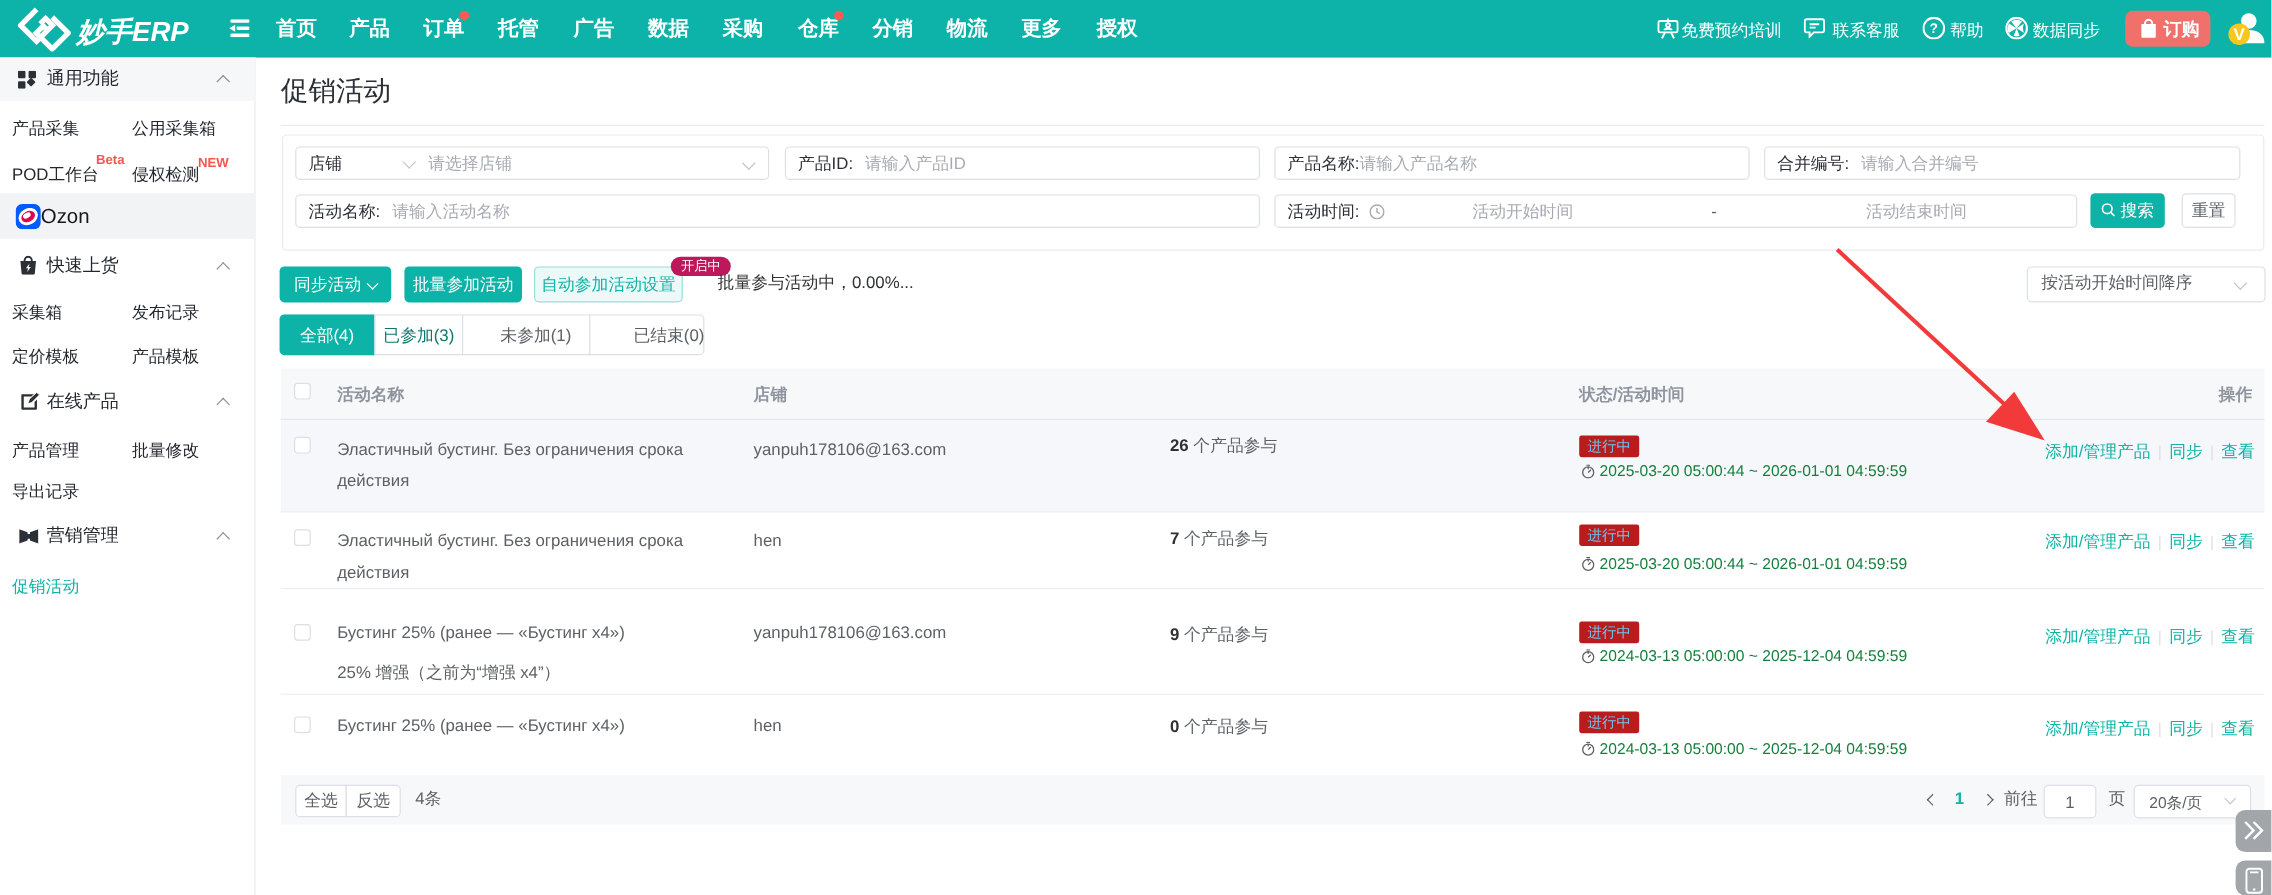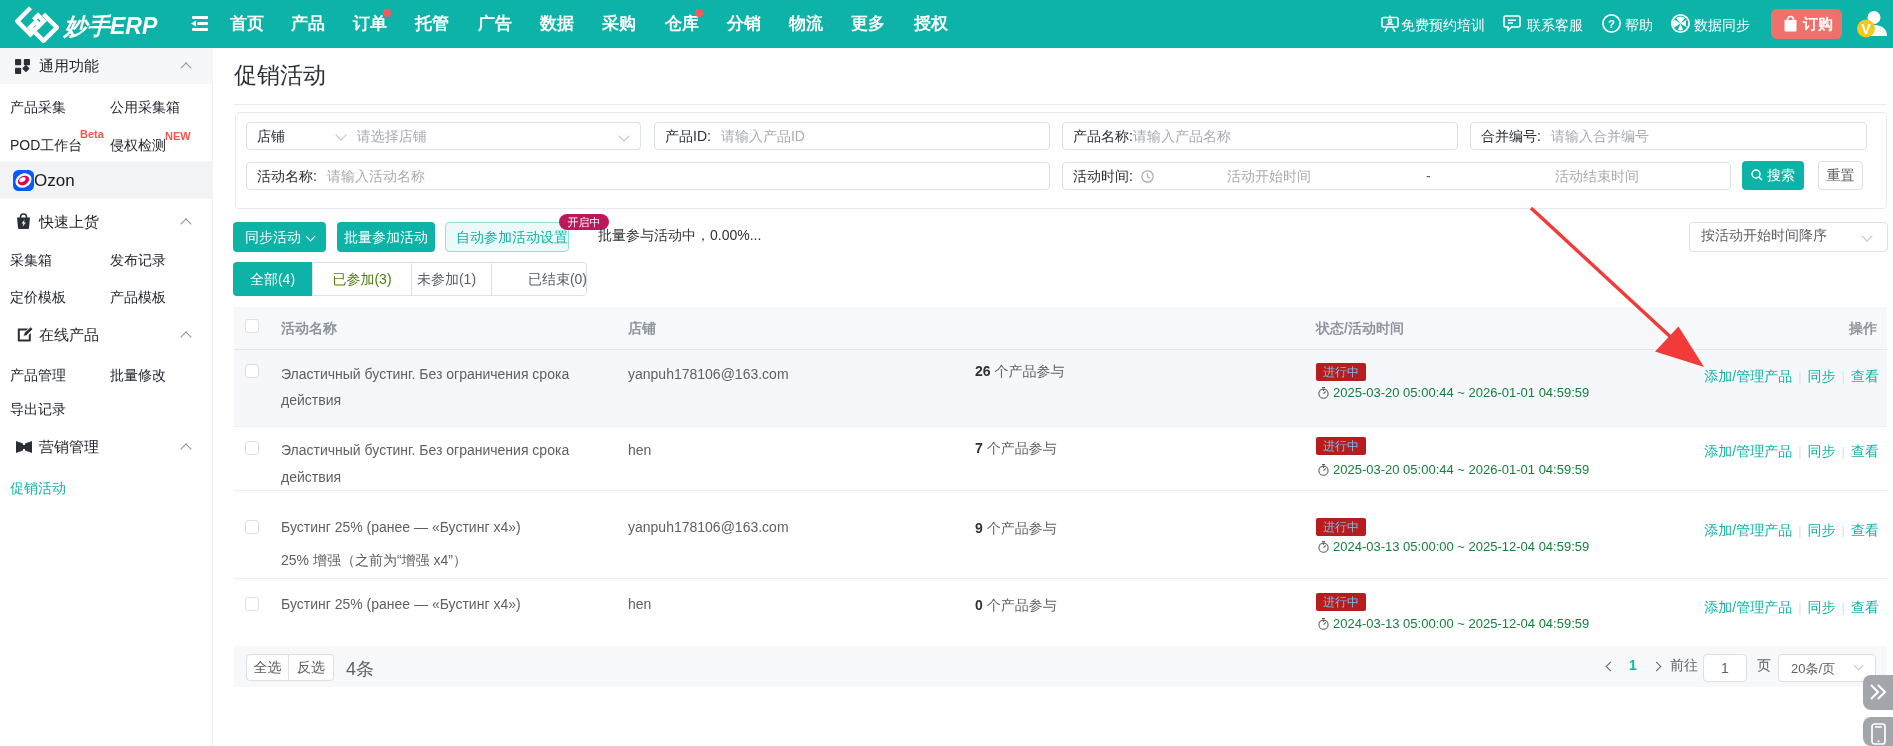--- a/index.html
+++ b/index.html
@@ -200,30 +200,30 @@
 <div class="abs ph" style="left:1555px;top:168px;font-size:14px">活动结束时间</div>
 <div class="tbtn" style="left:1742px;top:161px;width:62px;height:29px;line-height:29px">
   <svg style="vertical-align:-1px;margin-right:4px" width="12" height="12" viewBox="0 0 12 12">
       <circle cx="5" cy="5" r="4" fill="none" stroke="#fff" stroke-width="1.4"></circle>
       <path d="M8 8 L11 11" stroke="#fff" stroke-width="1.4"></path>
     </svg>搜索</div>
 <div class="wbtn" style="left:1818px;top:161px;width:45px;height:29px;line-height:27px">重置</div>
 
 <div class="tbtn" style="left:233px;top:222px;width:93px;height:30px;line-height:30px">同步活动 <span class="chev chevdn" style="border-color:#fff;width:7px;height:7px;margin-left:2px;margin-bottom:2px"></span></div>
 <div class="tbtn" style="left:337px;top:222px;width:98px;height:30px;line-height:30px">批量参加活动</div>
-<div class="abs" style="left:445px;top:222px;width:124px;height:30px;line-height:28px;background:#ebfaf8;border:1px solid #97ded6;border-radius:4px;color:#0fb3a7;font-size:14px;text-align:right">自动参加活动设置</div>
+<div class="abs" style="left:445px;top:222px;width:124px;height:30px;line-height:28px;background:#ebfaf8;border:1px solid #97ded6;border-radius:4px;color:#0fb3a7;font-size:14px;text-align:center">自动参加活动设置</div>
 <div class="abs" style="left:559px;top:214px;width:50px;height:16px;line-height:16px;background:#be185d;border-radius:8px;color:#fff;font-size:11px;text-align:center">开启中</div>
 <div class="abs" style="left:598px;top:227px;font-size:14px;color:#303133">批量参与活动中，0.00%...</div>
 <div class="abs" style="left:1689px;top:222px;width:199px;height:30px;border:1px solid #dcdfe6;border-radius:4px;background:#fff"></div>
 <div class="abs" style="left:1701px;top:227px;font-size:14px;color:#5d6166">按活动开始时间降序</div>
 <div class="chev chevdn abs" style="left:1863px;top:232px"></div>
 
 <div class="abs" style="left:233px;top:262px;width:354px;height:34px;border:1px solid #dcdfe6;border-radius:4px;background:#fff"></div>
 <div class="abs" style="left:233px;top:262px;width:79px;height:34px;line-height:34px;background:#0db3a6;border-radius:4px 0 0 4px;color:#fff;font-size:14px;text-align:center">全部(4)</div>
-<div class="abs" style="left:312px;top:262px;width:100px;height:34px;line-height:34px;border-left:1px solid #dcdfe6;border-right:1px solid #dcdfe6;color:#4d7c0f;font-size:14px;text-align:center">已参加(3)</div>
+<div class="abs" style="left:312px;top:262px;width:74px;height:34px;line-height:34px;border-left:1px solid #dcdfe6;border-right:1px solid #dcdfe6;color:#0f766e;font-size:14px;text-align:center">已参加(3)</div>
 <div class="abs" style="left:402px;top:262px;width:90px;height:34px;line-height:34px;border-right:1px solid #dcdfe6;color:#5b6066;font-size:14px;text-align:center">未参加(1)</div>
 <div class="abs" style="left:492px;top:262px;width:95px;height:34px;line-height:34px;color:#5b6066;font-size:14px;text-align:right">已结束(0)</div>
 
 <div class="abs" style="left:234px;top:307px;width:1653px;height:43px;background:#f7f8fa;border-bottom:1px solid #e4e7ed"></div>
 <div class="cb" style="left:245px;top:319px"></div>
 <div class="hdrtxt" style="left:281px;top:318px">活动名称</div>
 <div class="hdrtxt" style="left:628px;top:318px">店铺</div>
 <div class="hdrtxt" style="left:1316px;top:318px">状态/活动时间</div>
 <div class="hdrtxt" style="left:1849px;top:318px">操作</div>
 
@@ -278,21 +278,21 @@
 <svg class="abs" style="left:1318px;top:618px" width="11" height="12" viewBox="0 0 11 12">
     <circle cx="5.5" cy="6.7" r="4.6" fill="none" stroke="#5d6166" stroke-width="1.1"></circle>
     <path d="M4 0.6 h3 M5.5 2 v2 M5.5 6.7 l2.2-2.2" stroke="#5d6166" stroke-width="1.1" fill="none"></path>
   </svg>
 <div class="datel" style="left:1333px;top:615px">2024-03-13 05:00:00 ~ 2025-12-04 04:59:59</div>
 <div class="acts" style="right:14px;text-align:right;top:597px">添加/管理产品<span class="sep">|</span>同步<span class="sep">|</span>查看</div>
 
 <div class="abs" style="left:234px;top:646px;width:1653px;height:41px;background:#f7f8fa"></div>
 <div class="wbtn" style="left:246px;top:654px;width:43px;height:27px;line-height:25px;border-radius:4px 0 0 4px">全选</div>
 <div class="wbtn" style="left:288px;top:654px;width:46px;height:27px;line-height:25px;border-radius:0 4px 4px 0">反选</div>
-<div class="abs" style="left:346px;top:657px;font-size:18px;color:#5d6166">4条</div>
+<div class="abs" style="left:346px;top:657px;font-size:14px;color:#5d6166">4条</div>
 <div class="chev abs" style="left:1607px;top:663px;border-color:#606266;transform:rotate(135deg);width:7px;height:7px"></div>
 <div class="abs" style="left:1629px;top:657px;font-size:14px;font-weight:bold;color:#0fb3a7">1</div>
 <div class="chev abs" style="left:1653px;top:663px;border-color:#606266;transform:rotate(-45deg);width:7px;height:7px"></div>
 <div class="abs" style="left:1670px;top:657px;font-size:14px;color:#5d6166">前往</div>
 <div class="abs" style="left:1703px;top:654px;width:44px;height:28px;border:1px solid #dcdfe6;border-radius:4px;background:#fff;text-align:center;line-height:26px;font-size:14px;color:#5d6166">1</div>
 <div class="abs" style="left:1757px;top:657px;font-size:14px;color:#5d6166">页</div>
 <div class="abs" style="left:1778px;top:654px;width:98px;height:28px;border:1px solid #dcdfe6;border-radius:4px;background:#fff"></div>
 <div class="abs" style="left:1791px;top:660px;font-size:13px;color:#5d6166">20条/页</div>
 <div class="chev chevdn abs" style="left:1855px;top:662px;width:7px;height:7px"></div>
 

